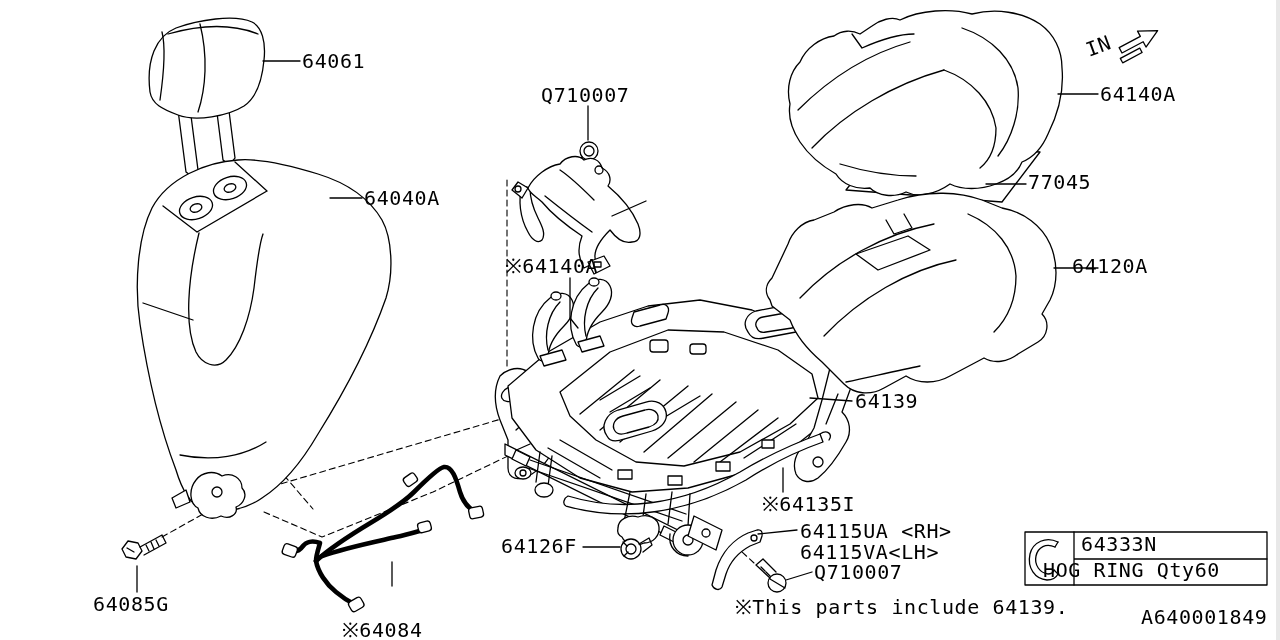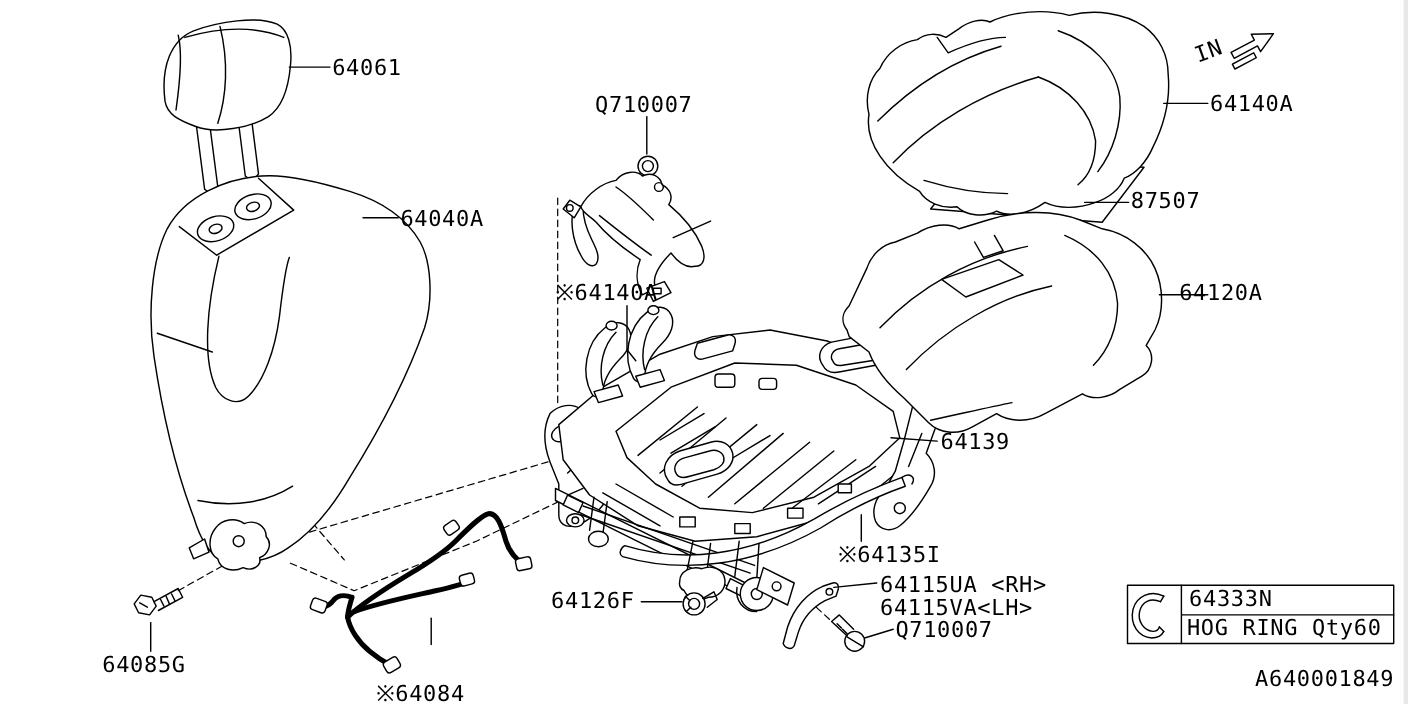--- a/index.html
+++ b/index.html
@@ -244,31 +244,32 @@
         <path d="M 1058,542 L 1055,547 M 1058,574 L 1054,570"></path>
       </g>
     </g>
   </svg>
 
   <div class="lbl" style="left:302px;top:51px">64061</div>
   <div class="lbl" style="left:364px;top:188px">64040A</div>
   <div class="lbl" style="left:541px;top:85px">Q710007</div>
   <div class="lbl" style="left:505px;top:256px">※64140A</div>
   <div class="lbl" style="left:1100px;top:84px">64140A</div>
-  <div class="lbl" style="left:1028px;top:172px">87507</div>
+  <div class="lbl" style="left:1028px;top:172px">77045</div>
   <div class="lbl" style="left:1072px;top:256px">64120A</div>
   <div class="lbl" style="left:855px;top:391px">64139</div>
   <div class="lbl" style="left:762px;top:494px">※64135I</div>
   <div class="lbl" style="left:800px;top:521px">64115UA &lt;RH&gt;</div>
   <div class="lbl" style="left:800px;top:542px">64115VA&lt;LH&gt;</div>
   <div class="lbl" style="left:814px;top:562px">Q710007</div>
   <div class="lbl" style="left:501px;top:536px">64126F</div>
   <div class="lbl" style="left:93px;top:594px">64085G</div>
   <div class="lbl" style="left:342px;top:620px">※64084</div>
 
   <div class="lbl in-txt" style="left:1086px;top:36px">IN</div>
 
   <div class="lbl" style="left:1081px;top:534px">64333N</div>
-  <div class="lbl" style="left:1079px;top:560px">HOG RING Qty60</div>
-
+  <div class="lbl" style="left:1043px;top:560px">HOG RING Qty60</div>
+
+  <div class="lbl" style="left:735px;top:597px">※This parts include 64139.</div>
   <div class="lbl" style="left:1141px;top:607px">A640001849</div>
 
 </div>
 
 </body></html>

